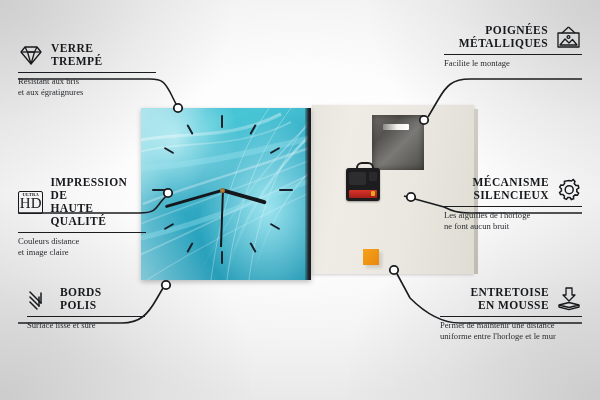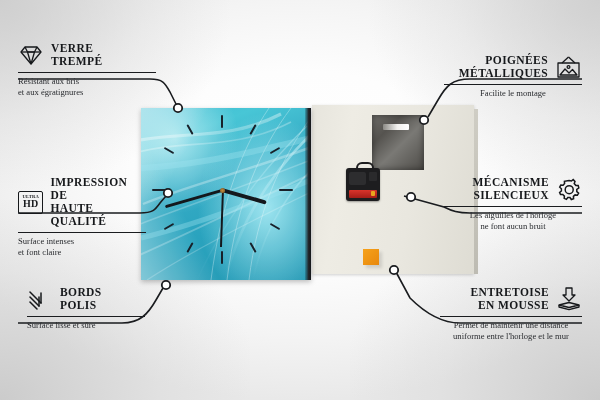--- a/index.html
+++ b/index.html
@@ -110,30 +110,30 @@
     font-weight:bold;letter-spacing:.4px;color:#16181b;
     font-size:11.5px;line-height:13px;text-transform:uppercase;
   }
   .lab-head.right{justify-content:flex-end;}
   .lab-title{max-width:118px;}
   .rule{height:0;border-top:1.3px solid #1a1c1f;margin-top:4px;}
   .lab-sub{
     font-size:8.6px;line-height:10.6px;color:#2a2c30;margin-top:3px;
     font-family:"Liberation Serif", serif;
   }
-  .lab-sub.right{text-align:center;}
+  .lab-sub.right{text-align:left;}
   .icon{flex:0 0 auto;display:block;}
 
   .hdicon{
     width:25px;height:21px;border:1.5px solid #16181b;border-radius:2px;
     display:flex;flex-direction:column;align-items:center;justify-content:center;
     line-height:1;
   }
   .hdicon .u{font-size:4.6px;font-weight:bold;letter-spacing:.2px;}
-  .hdicon .h{font-size:10px;font-weight:bold;letter-spacing:.2px;margin-top:-1px;}
+  .hdicon .h{font-size:15px;font-weight:normal;letter-spacing:.2px;margin-top:-1px;}
 </style>
 </head>
 <body>
 
 <div id="stage">
 
   <div class="vig tl"></div>
   <div class="vig tr"></div>
   <div class="vig bl"></div>
   <div class="vig br"></div>
@@ -258,22 +258,22 @@
         <span class="u">ultra</span>
         <span class="h">HD</span>
       </div>
       <div class="lab-title">
         <div>IMPRESSION DE</div>
         <div>HAUTE QUALITÉ</div>
       </div>
     </div>
     <div class="rule"></div>
     <div class="lab-sub">
-      <div>Surface intenses</div>
-      <div>et font claire</div>
+      <div>Couleurs distance</div>
+      <div>et image claire</div>
     </div>
   </div>
 
   <div class="label" style="left:27px;top:286px;width:110px;">
     <div class="lab-head">
       <svg class="icon" width="26" height="22" viewBox="0 0 26 22">
         <g stroke="#16181b" stroke-width="1.5" stroke-linecap="round">
           <path d="M3 4 L14 15"></path>
             <path d="M3 9 L12 18"></path>
             <path d="M3 14 L10 21"></path>
@@ -285,21 +285,21 @@
         <div>BORDS</div>
         <div>POLIS</div>
       </div>
     </div>
     <div class="rule" style="width:118px;"></div>
     <div class="lab-sub">
       <div>Surface lisse et sûre</div>
     </div>
   </div>
 
-  <div class="label" style="left:444px;top:54px;width:138px;">
+  <div class="label" style="left:444px;top:24px;width:138px;">
     <div class="lab-head right">
       <div class="lab-title" style="text-align:right;">
         <div>POIGNÉES</div>
         <div>MÉTALLIQUES</div>
       </div>
       <svg class="icon" width="27" height="23" viewBox="0 0 27 23">
         <g fill="none" stroke="#16181b" stroke-width="1.3" stroke-linejoin="round">
           <rect x="3" y="7" width="21" height="14"></rect>
           <path d="M13.5 1 L7 7"></path>
             <path d="M13.5 1 L20 7"></path>

